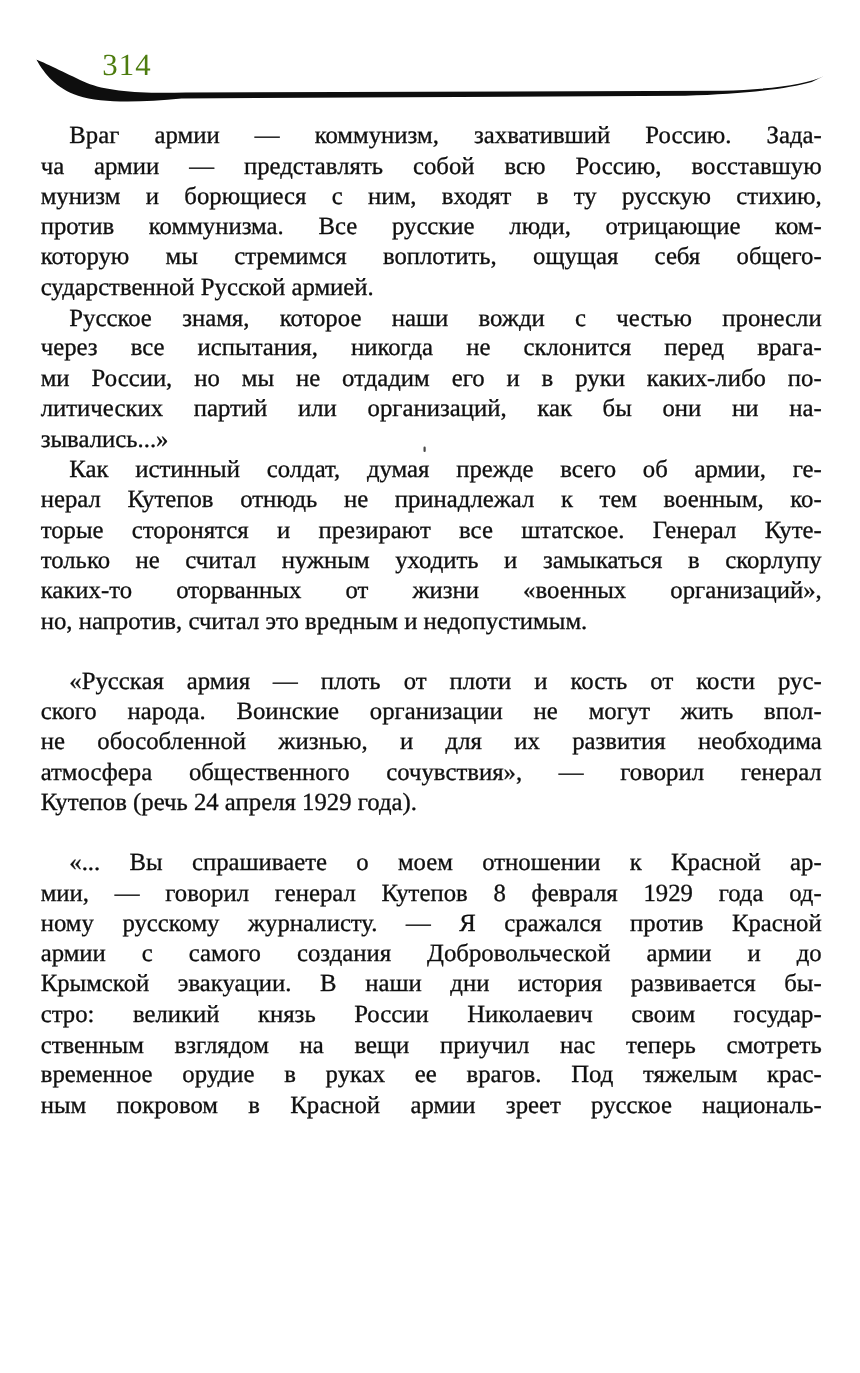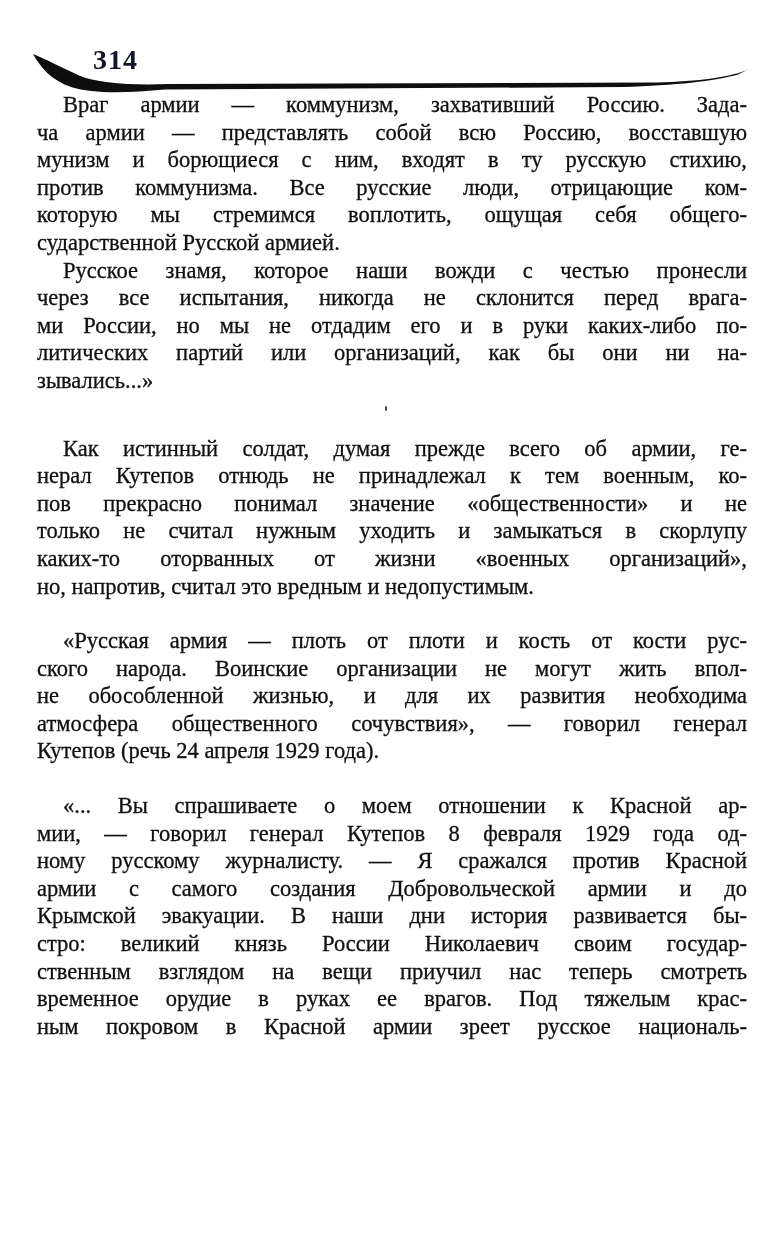--- a/index.html
+++ b/index.html
@@ -18,41 +18,41 @@
   .page {
     position: absolute;
     inset: 0;
     background: #ffffff;
   }
   .page-number {
     position: absolute;
     left: 93px;
     top: 44px;
     font-size: 28px;
-    font-weight: bold;
+    font-weight: normal;
     letter-spacing: 1px;
-    color: #0f172a;
+    color: #4d7c0f;
   }
   .header-rule {
     position: absolute;
     left: 33px;
     top: 52px;
     width: 716px;
     height: 46px;
   }
   .page-body {
     position: absolute;
     left: 37px;
-    top: 91px;
+    top: 109px;
     width: 710px;
   }
   .paragraph {
     margin: 0;
   }
-  .paragraph.gap-large { margin-bottom: 40px; }
+  .paragraph.gap-large { }
   .paragraph.gap-medium { margin-bottom: 27px; }
   .paragraph.gap-none { margin-bottom: 0; }
   .line {
     font-size: 22.5px;
     line-height: 27.6px;
     text-align: justify;
     text-align-last: justify;
     white-space: normal;
     -webkit-text-stroke: 0.3px currentColor;
   }
@@ -106,21 +106,21 @@
       <div class="paragraph gap-large">
         <div class="line first">Русское знамя, которое наши вожди с честью пронесли</div>
         <div class="line">через все испытания, никогда не склонится перед врага-</div>
         <div class="line">ми России, но мы не отдадим его и в руки каких-либо по-</div>
         <div class="line">литических партий или организаций, как бы они ни на-</div>
         <div class="line para-end">зывались...»</div>
       </div>
       <div class="paragraph gap-medium">
         <div class="line first">Как истинный солдат, думая прежде всего об армии, ге-</div>
         <div class="line">нерал Кутепов отнюдь не принадлежал к тем военным, ко-</div>
-        <div class="line">пов прекрасно понимал значение «общественности» и не</div>
+        <div class="line">торые сторонятся и презирают все штатское. Генерал Куте-</div>
         <div class="line">только не считал нужным уходить и замыкаться в скорлупу</div>
         <div class="line">каких-то оторванных от жизни «военных организаций»,</div>
         <div class="line para-end">но, напротив, считал это вредным и недопустимым.</div>
       </div>
       <div class="paragraph gap-medium">
         <div class="line first">«Русская армия — плоть от плоти и кость от кости рус-</div>
         <div class="line">ского народа. Воинские организации не могут жить впол-</div>
         <div class="line">не обособленной жизнью, и для их развития необходима</div>
         <div class="line">атмосфера общественного сочувствия», — говорил генерал</div>
         <div class="line para-end">Кутепов (речь 24 апреля 1929 года).</div>

